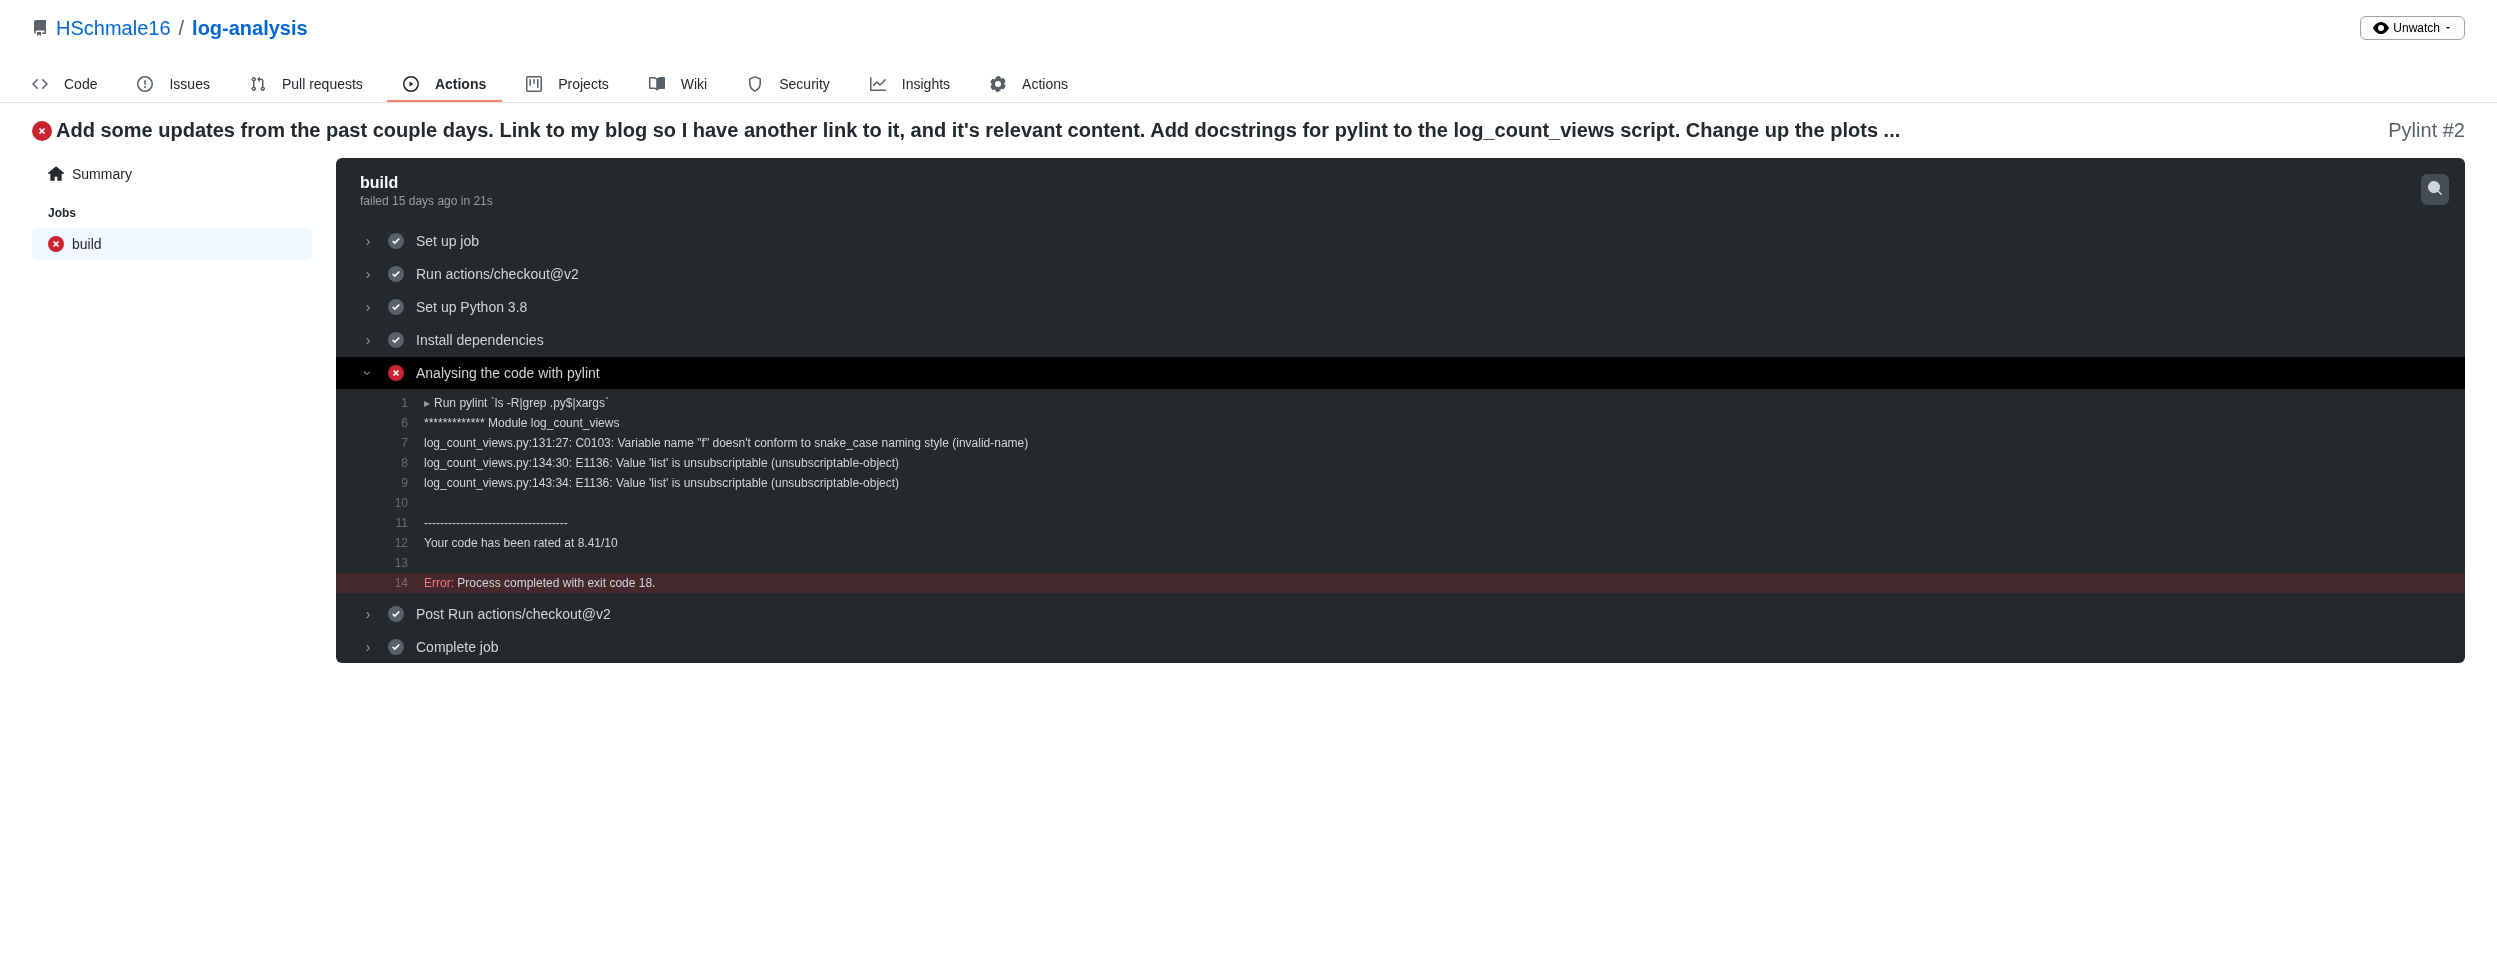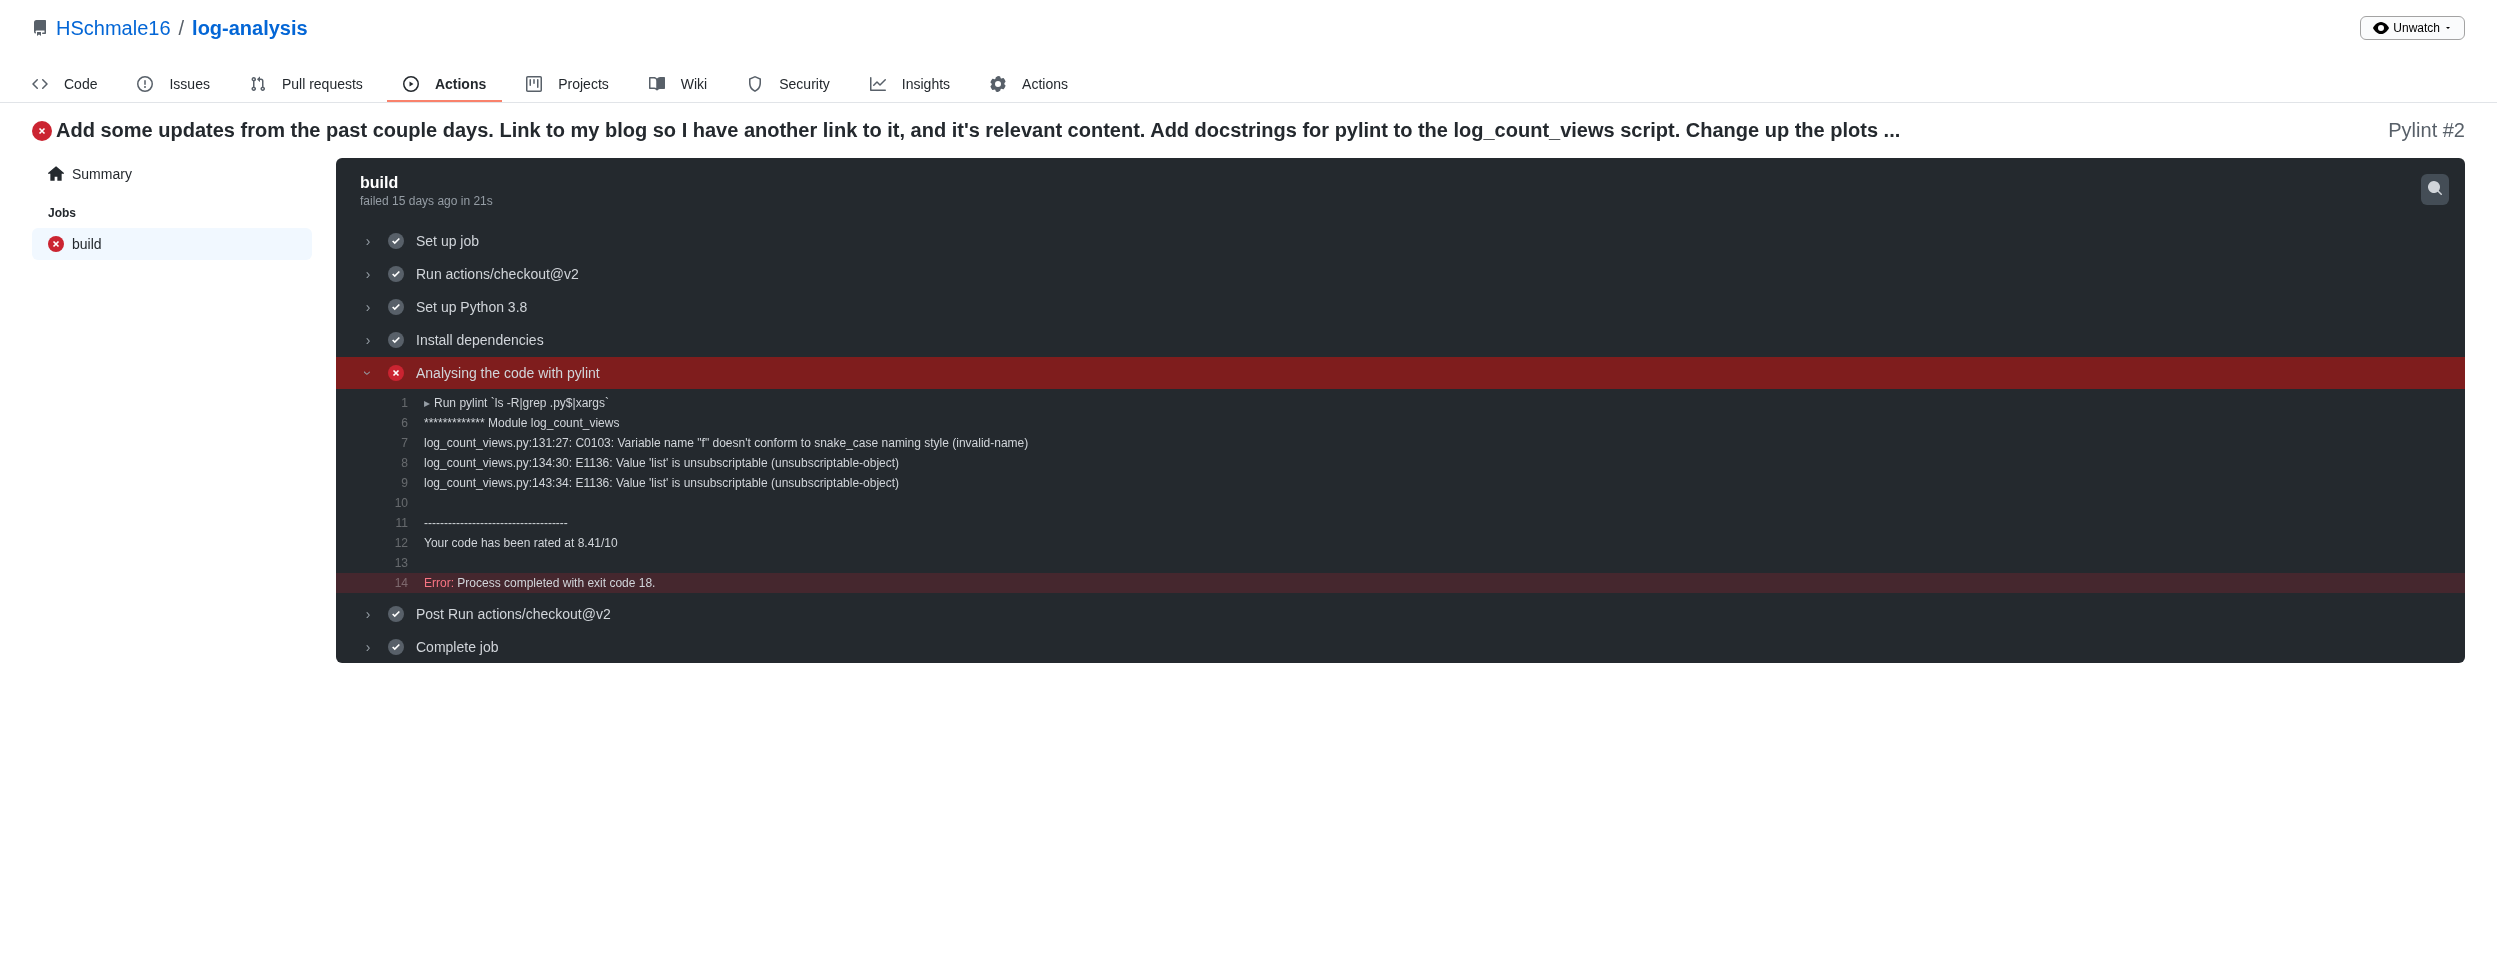--- a/index.html
+++ b/index.html
@@ -27,21 +27,21 @@
 .side-heading{font-size:12px;font-weight:600;padding:16px 16px 8px 16px;color:#24292e}
 .main{flex:1;background:#24292e;border-radius:6px;color:#d1d5da;overflow:hidden}
 .job-header{padding:16px 24px}
 .job-header .jn{font-size:16px;font-weight:600;color:#fff}
 .job-header .jm{font-size:12px;color:#959da5;margin-top:2px}
 .search-btn{position:absolute;right:16px;top:16px;background:#444d56;border-radius:6px;padding:6px;cursor:pointer}
 .main-inner{position:relative}
 .steps{}
 .step{border-top:1px solid rgba(255,255,255,0)}
 .step-head{display:flex;align-items:center;gap:12px;padding:8px 24px;cursor:pointer}
-.step-head.open{background:#7f1d1d}
+.step-head.open{background:#000000}
 .step-name{color:#d1d5da;font-size:14px}
 .chev{color:#959da5;width:16px;display:flex;justify-content:center}
 .log-lines{font-family:SFMono-Regular,Consolas,"Liberation Mono",Menlo,monospace;font-size:12px;padding:4px 0}
 .log-line{display:flex;padding:0 24px 0 48px;line-height:20px}
 .log-line .ln{width:40px;text-align:right;color:rgba(255,255,255,0.3);padding-right:16px;flex-shrink:0;user-select:none}
 .log-line .lt{color:#d1d5da;white-space:pre}
 .log-line.err{background:rgba(203,36,49,0.2)}
 .log-line.err .lt .error-lbl{color:#f97583}
 .log-line .tri{color:#959da5;margin-right:4px}
 .st-circle{width:16px;height:16px;border-radius:50%;display:inline-flex;align-items:center;justify-content:center;flex-shrink:0}

